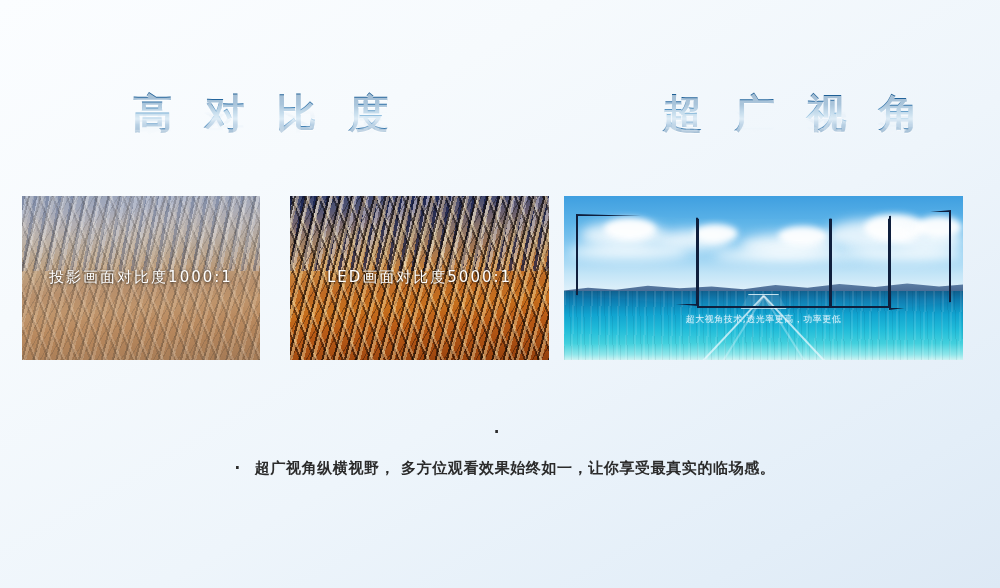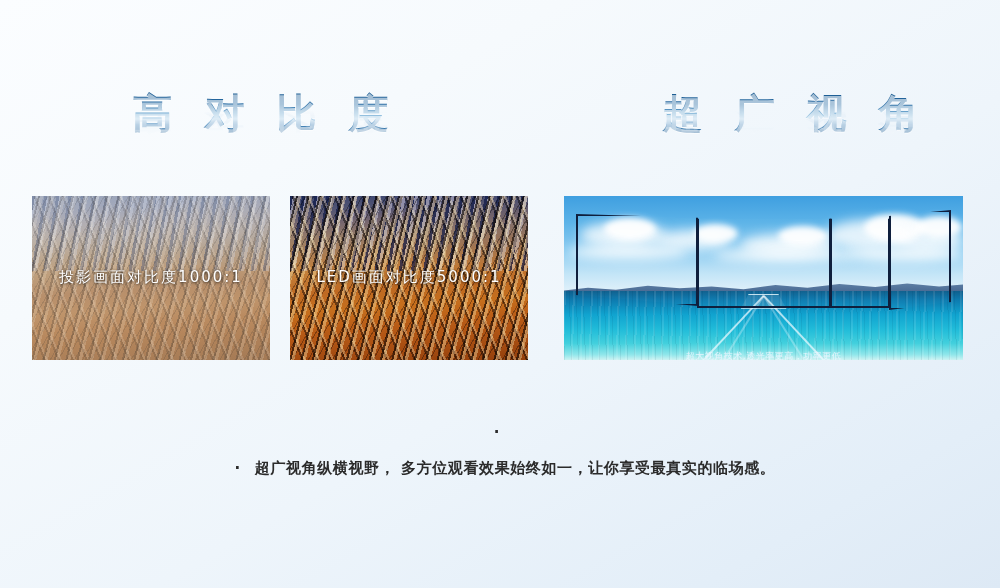--- a/index.html
+++ b/index.html
@@ -183,31 +183,31 @@
   <div class="title-wrap" style="left:90px; top:92px; width:350px;">
     <div class="title-main">高 对 比 度</div>
     <div class="title-reflect">高 对 比 度</div>
   </div>
 
   <div class="title-wrap" style="left:620px; top:92px; width:350px;">
     <div class="title-main">超 广 视 角</div>
     <div class="title-reflect">超 广 视 角</div>
   </div>
 
-  <div class="photo" style="left:32px; top:196px; width:238px; height:164px;">
+  <div class="photo" style="left:22px; top:196px; width:238px; height:164px;">
     <div class="terrain t-low">
       <div class="base"></div>
       <div class="blues"></div>
       <div class="ridge"></div>
       <div class="wash"></div>
     </div>
     <div class="cap" style="top:72px;">投影画面对比度1000:1</div>
   </div>
 
-  <div class="photo" style="left:290px; top:196px; width:238px; height:164px;">
+  <div class="photo" style="left:290px; top:196px; width:259px; height:164px;">
     <div class="terrain t-high">
       <div class="base"></div>
       <div class="blues"></div>
       <div class="ridge"></div>
       <div class="sat"></div>
     </div>
     <div class="cap" style="top:72px;">LED画面对比度5000:1</div>
   </div>
 
   <div class="photo" style="left:564px; top:196px; width:399px; height:164px;">
@@ -247,21 +247,21 @@
                     clip-path:polygon(0% 0%,100% 4%,100% 100%,0% 88%);
                     transform:none;"></div>
         <div class="pane" style="left:133px; top:20px; width:134px; height:92px;
                     clip-path:polygon(0% 3%,100% 3%,100% 100%,0% 100%);"></div>
         <div class="pane" style="left:266px; top:20px; width:60px; height:92px;
                     clip-path:polygon(0% 3%,100% 3%,100% 100%,0% 100%);"></div>
         <div class="pane" style="left:325px; top:14px; width:62px; height:100px;
                     clip-path:polygon(0% 6%,100% 0%,100% 92%,0% 100%);"></div>
       </div>
 
-      <div class="ocean-cap" style="top:117px;margin-top:37px;">超大视角技术,透光率更高，功率更低</div>
+      <div class="ocean-cap" style="top:117px;">超大视角技术,透光率更高，功率更低</div>
     </div>
   </div>
 
   <div class="bullets" style="top:420px;">
     <div class="bullet" style="padding-left:8px;">
       <span class="dot">·</span>
     </div>
     <div class="bullet" style="margin-top:12px; padding-left:10px;">
       <span class="dot">·</span>
       <span>超广视角纵横视野， 多方位观看效果始终如一，让你享受最真实的临场感。</span>

